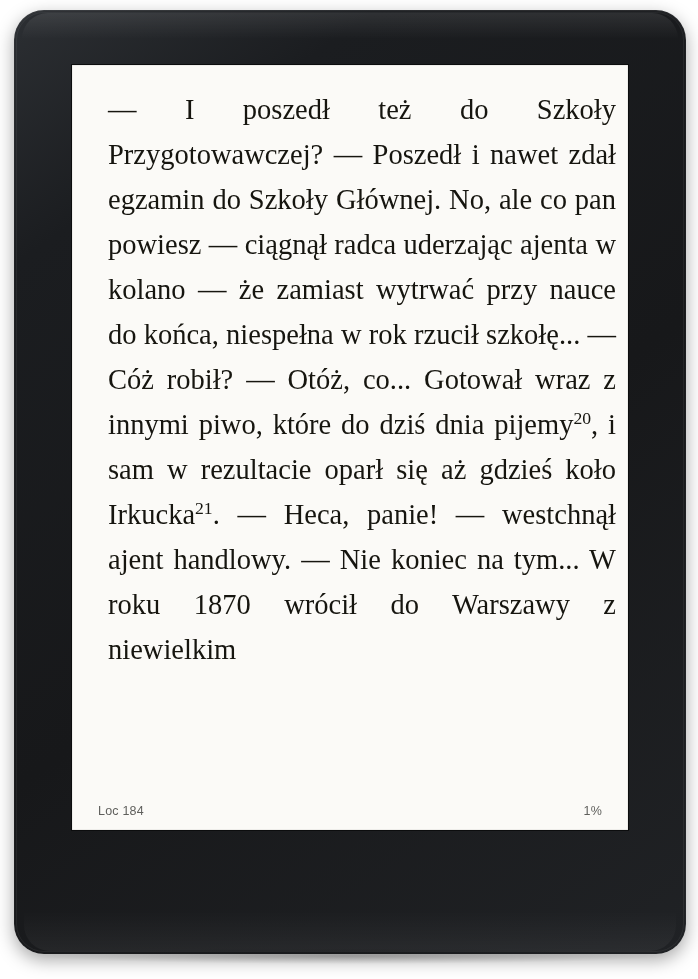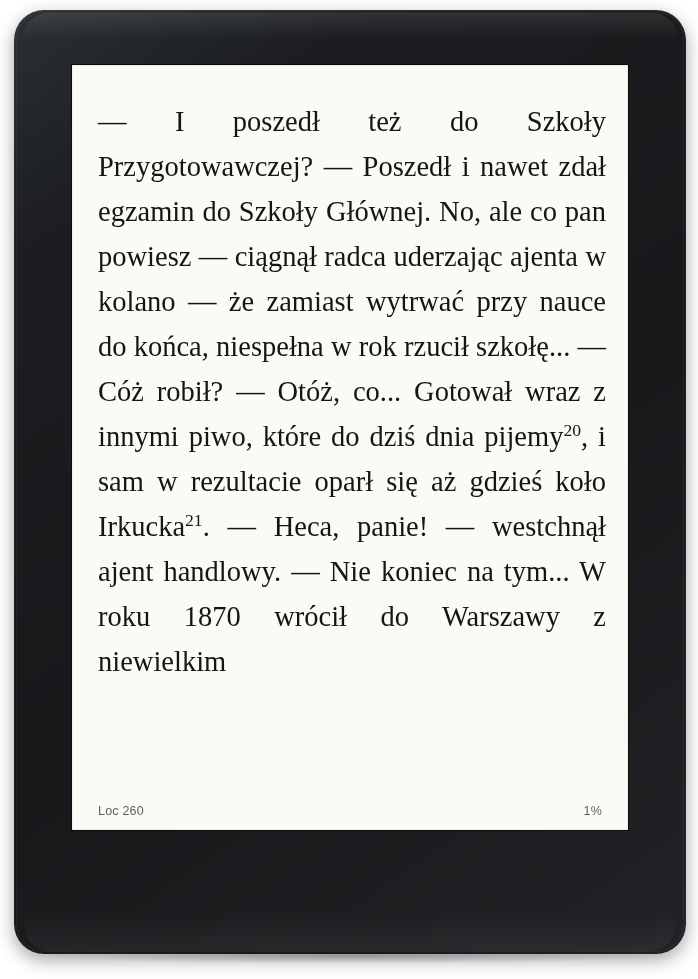--- a/index.html
+++ b/index.html
@@ -52,32 +52,31 @@
     width: 556px;
     height: 765px;
     background: #fbfaf7;
     box-shadow: inset 0 0 1px rgba(0,0,0,0.5), 0 0 0 1px #0c0d0e;
     overflow: hidden;
   }
 
   
   .page-text {
     position: absolute;
-    left: 26px;
+    left: 36px;
     top: 22px;
     width: 508px;
     color: #16150f;
     font-family: "Liberation Serif", serif;
     font-size: 28.5px;
     line-height: 45px;
     text-align: justify;
     text-justify: inter-word;
     -webkit-hyphens: none;
     hyphens: none;
-    margin-top: 12px;
   }
   sup {
     font-size: 0.62em;
     vertical-align: super;
     line-height: 0;
   }
 
   
   .screen-footer {
     position: absolute;
@@ -173,21 +172,21 @@
           — Heca, panie! — westchnął ajent handlowy.
         
 
         
           — Nie koniec na tym... W roku 1870 wrócił do Warszawy z niewielkim
         
 
       </div>
 
       <div class="screen-footer">
-        <span>Loc 260</span>
+        <span>Loc 184</span>
         <span>1%</span>
       </div>
 
     </div>
 
   </div>
 
   <div class="shadow-under"></div>
 </div>
 

